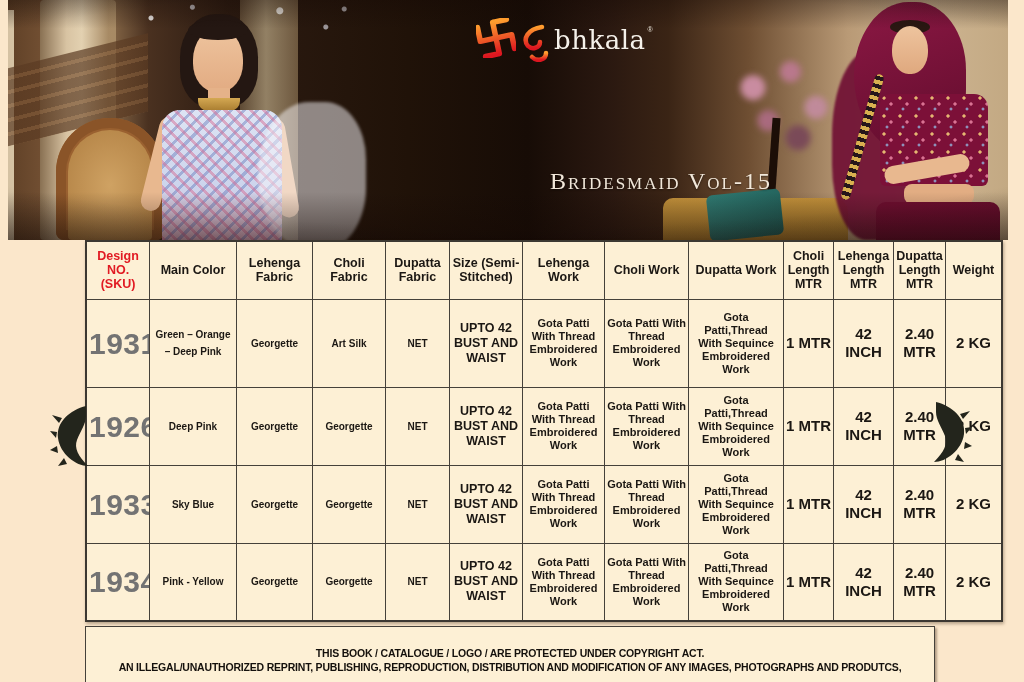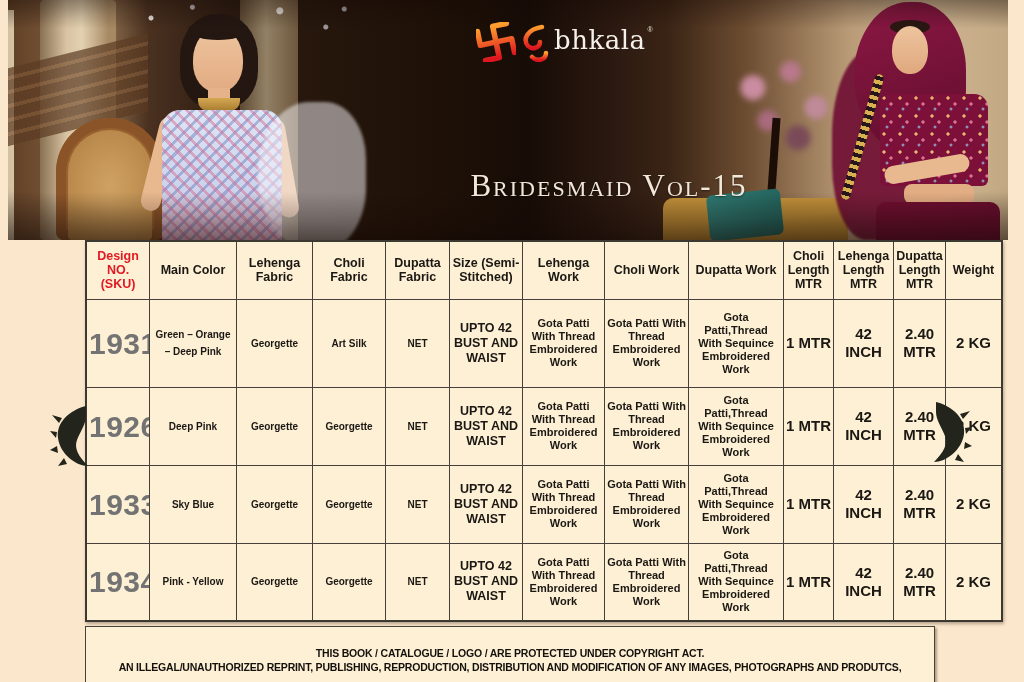--- a/index.html
+++ b/index.html
@@ -58,25 +58,25 @@
     radial-gradient(circle at 4px 4px,rgba(240,200,120,.9) 1.3px,transparent 2px),
     radial-gradient(circle at 11px 10px,rgba(240,140,170,.8) 1.3px,transparent 2px),
     radial-gradient(circle at 7px 15px,rgba(150,200,240,.7) 1.1px,transparent 1.8px);background-size:16px 18px;}
   .m2-arm{left:56px;top:158px;width:86px;height:18px;background:#e8b88f;border-radius:9px;transform:rotate(-10deg);}
   .m2-waist{left:76px;top:182px;width:70px;height:20px;background:#e2ad83;border-radius:8px;}
   .m2-skirt{left:48px;top:200px;width:124px;height:38px;background:#6e0e30;border-radius:10px 10px 0 0;}
   .vignette{inset:0;background:
     radial-gradient(120% 90% at 50% 45%,transparent 55%,rgba(10,4,2,.55) 100%),
     linear-gradient(180deg,rgba(20,8,4,.35),transparent 12%,transparent 80%,rgba(20,8,4,.45));}
   
-  .logo{left:468px;top:18px;height:44px;display:flex;align-items:flex-end;gap:2px;}
+  .logo{left:468px;top:18px;height:44px;display:flex;align-items:flex-start;gap:2px;}
   .logo svg{position:static;display:block;}
   .logo-text{position:static;font-family:"DejaVu Serif","Liberation Serif",serif;font-size:26px;color:#f5f1ea;letter-spacing:.5px;line-height:44px;}
   .reg{position:static;font-size:7px;color:#e8e2d8;align-self:flex-start;margin-top:8px;}
-  .hero-title{left:438px;top:168px;width:326px;text-align:center;font-family:"Liberation Serif",serif;font-variant:small-caps;font-size:31px;letter-spacing:2px;color:#f2e8da;font-weight:400;text-shadow:0 1px 2px rgba(0,0,0,.5);}
+  .hero-title{left:438px;top:168px;width:326px;text-align:right;font-family:"Liberation Serif",serif;font-variant:small-caps;font-size:24px;letter-spacing:2px;color:#f2e8da;font-weight:400;text-shadow:0 1px 2px rgba(0,0,0,.5);}
   
   .ornament{position:absolute;width:40px;height:66px;z-index:5;}
   .ornament.left{left:50px;top:402px;}
   .ornament.right{left:932px;top:398px;transform:scaleX(-1);}
   
   table.spec{position:absolute;left:85px;top:240px;width:850px;border-collapse:collapse;table-layout:fixed;background:#fdf0d5;border:2px solid #3c3832;box-shadow:1px 2px 3px rgba(80,60,40,.4);}
   .spec th,.spec td{border:1px solid #45413a;text-align:center;vertical-align:middle;padding:1px 2px;color:#1b1713;font-weight:bold;overflow:hidden;}
   .spec thead tr{height:58px;}
   .spec tbody tr:nth-child(1){height:88px;}
   .spec tbody tr{height:78px;}

